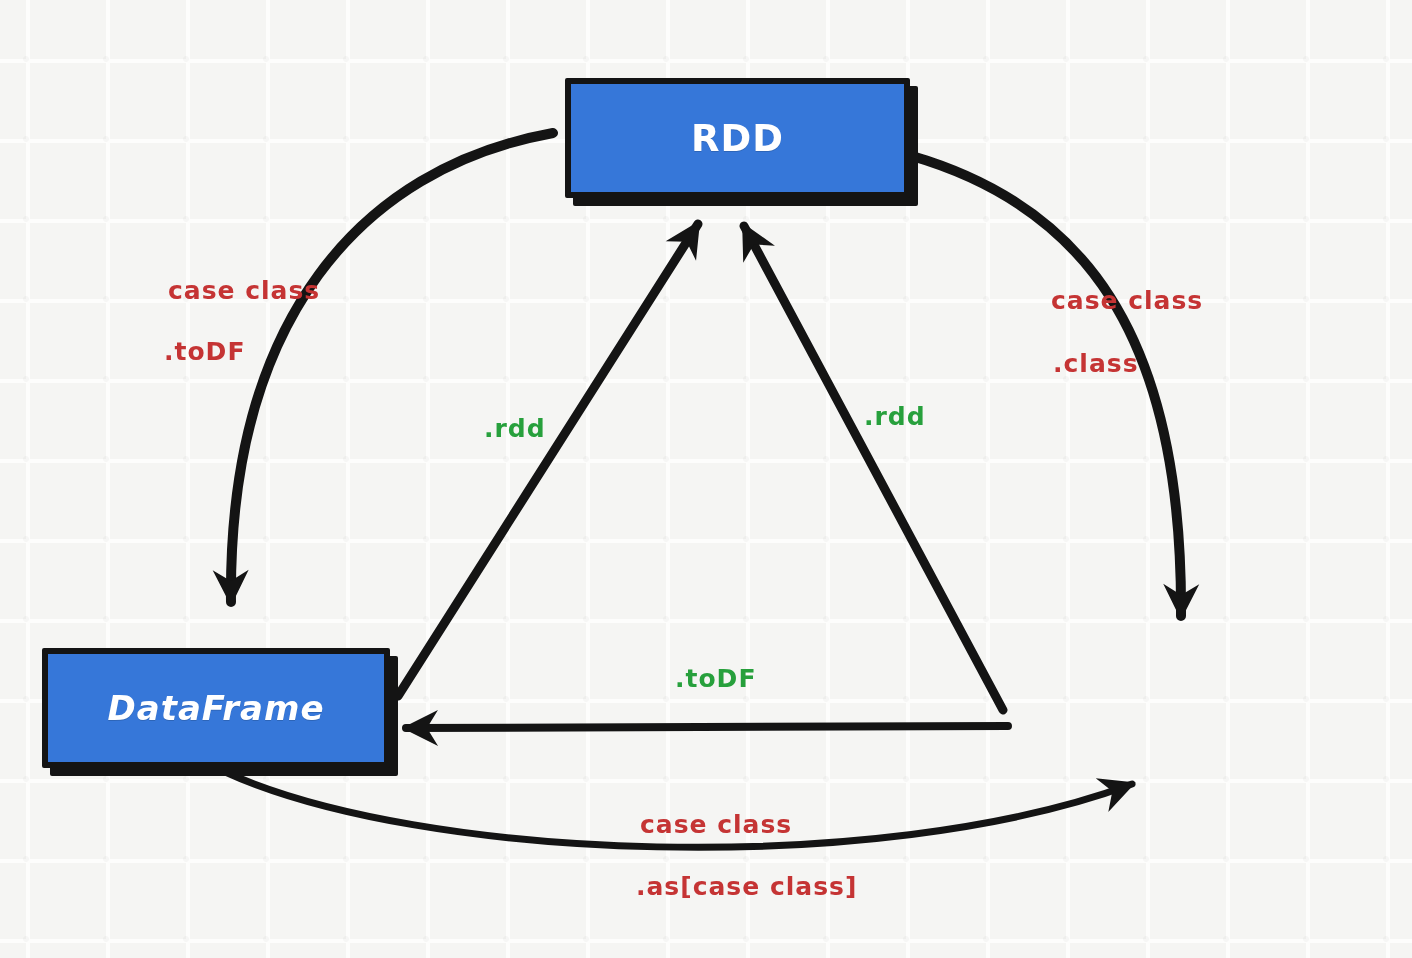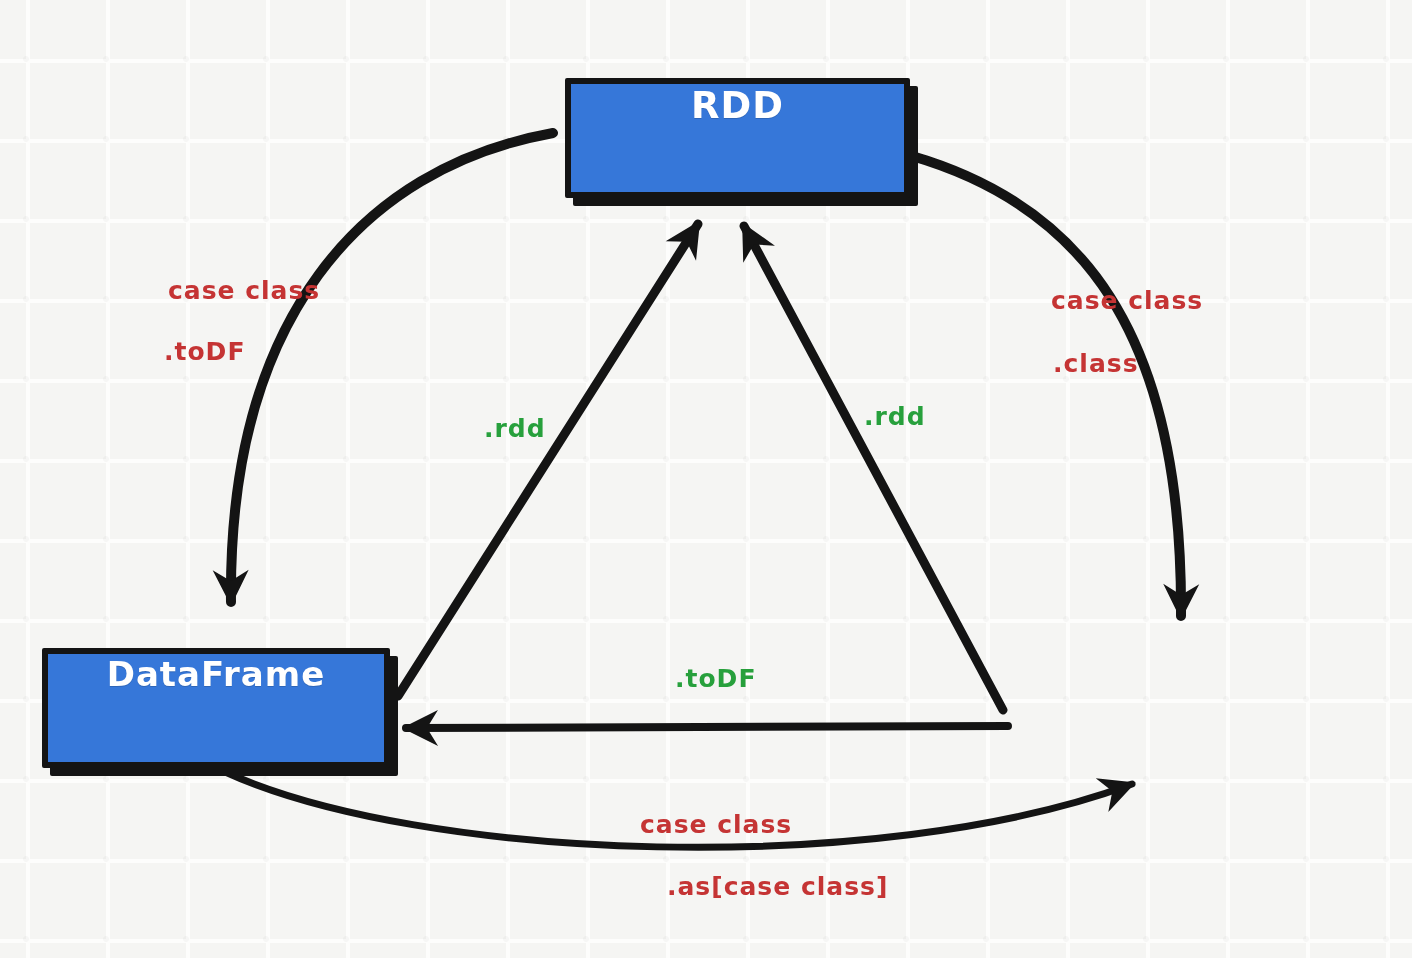--- a/index.html
+++ b/index.html
@@ -26,34 +26,34 @@
       linear-gradient(var(--grid) 4px, transparent 4px),
       linear-gradient(90deg, var(--grid) 4px, transparent 4px);
     background-size:80px 80px,80px 80px,80px 80px;
     background-position:66px 19px,26px 59px,26px 59px;
   }
   .arrows{
     position:absolute;left:0;top:0;width:1412px;height:958px;
   }
   .node{
     position:absolute;
-    display:flex;justify-content:center;
+    display:flex;align-items:center;justify-content:center;
     background:var(--node-fill);
     border:6px solid var(--node-border);
     border-radius:2px;
     box-shadow:8px 8px 0 0 var(--node-border);
     color:#ffffff;
     font-weight:bold;
     letter-spacing:1px;
   }
   .node span{
     text-shadow:0 1px 0 rgba(0,0,0,0.15);
   }
   .node-rdd{left:565px;top:78px;width:333px;height:108px;font-size:37px;}
-  .node-dataframe{left:42px;top:648px;width:336px;height:108px;font-size:34px;}
+  .node-dataframe{left:42px;top:648px;width:336px;height:108px;font-size:34px;font-style:italic;}
   .node-dataset{left:1005px;top:648px;width:330px;height:105px;font-size:34px;}
   .edge-label{
     position:absolute;
     font-size:25px;
     font-weight:600;
     white-space:nowrap;
     letter-spacing:1px;
   }
   .red{color:var(--red);}
   .green{color:var(--green);}
@@ -95,15 +95,15 @@
 
   <div class="edge-label red" style="left:1051px;top:286px;">case class</div>
   <div class="edge-label red" style="left:1053px;top:349px;">.class</div>
 
   <div class="edge-label green" style="left:484px;top:414px;">.rdd</div>
   <div class="edge-label green" style="left:864px;top:402px;">.rdd</div>
 
   <div class="edge-label green" style="left:675px;top:664px;">.toDF</div>
 
   <div class="edge-label red" style="left:640px;top:810px;">case class</div>
-  <div class="edge-label red" style="left:667px;top:872px;">.as[case class]</div>
+  <div class="edge-label red" style="left:636px;top:872px;">.as[case class]</div>
 
 </div>
 
 </body></html>

